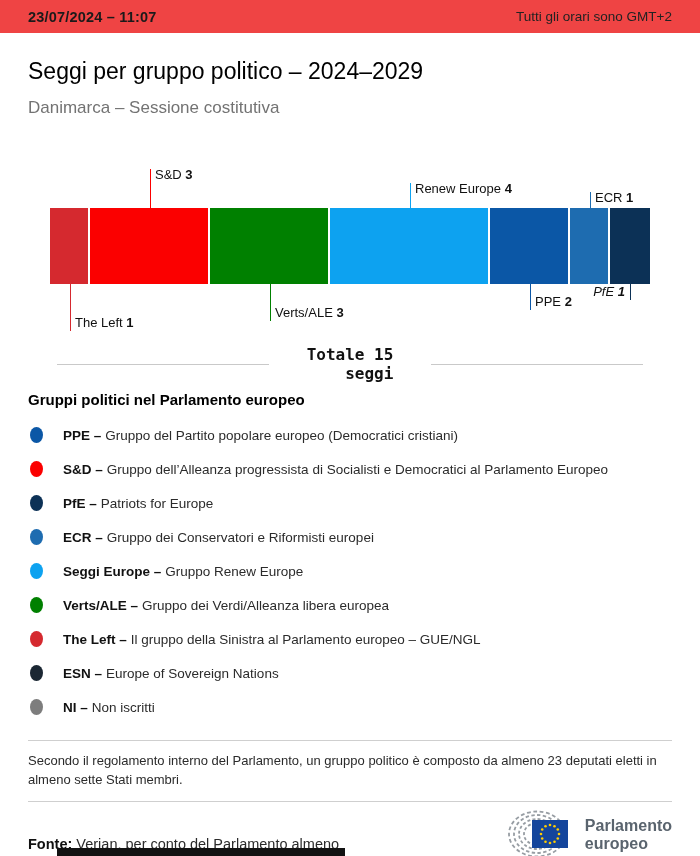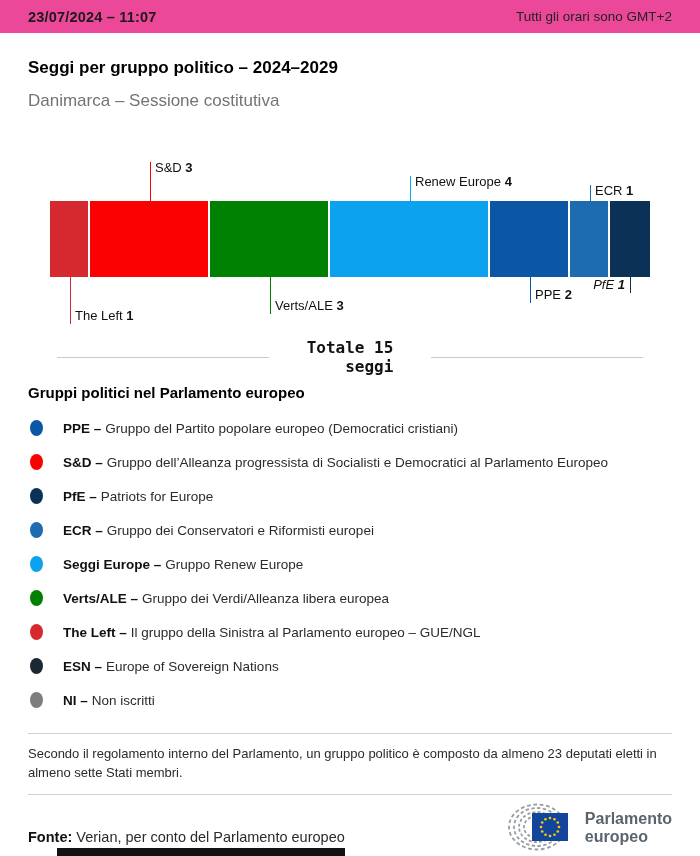--- a/index.html
+++ b/index.html
@@ -2,27 +2,27 @@
 <html><head>
 <meta charset="utf-8">
 <style>
   html,body{margin:0;padding:0;background:#fff;}
   body{
     width:700px;height:856px;position:relative;overflow:hidden;
     font-family:"Liberation Sans",sans-serif;color:#1a1a1a;
   }
   
   .topbar{
-    height:33px;background:#ec4899;display:flex;align-items:center;
+    height:33px;background:#ef4444;display:flex;align-items:center;
     justify-content:space-between;padding:0 28px;box-sizing:border-box;
   }
   .topbar .dt{font-weight:700;font-size:14.5px;letter-spacing:.2px;}
   .topbar .tz{font-size:13.5px;color:#222;}
   
-  .page-title{margin:25px 28px 0;font-size:17px;font-weight:700;color:#000;}
+  .page-title{margin:25px 28px 0;font-size:23px;font-weight:400;color:#000;}
   .page-subtitle{margin:13px 28px 8px;font-size:17px;color:#737373;}
   
   .chart{position:relative;height:190px;margin-top:33px;}
   .seg{position:absolute;}
   .callout-line{position:absolute;width:1px;}
   .callout-label{
     position:absolute;font-size:13px;color:#111;white-space:nowrap;line-height:14px;
   }
   .callout-label b{font-weight:700;}
   
@@ -138,21 +138,21 @@
     </div>
   </div>
 
 <hr class="divider div1">
 <p class="footnote">Secondo il regolamento interno del Parlamento, un gruppo politico è composto da almeno 23 deputati eletti in almeno sette Stati membri.</p>
 <hr class="divider div2">
 
 <div class="source-row">
   <div class="source-text">
     <b>Fonte:</b>
-    <span>Verian, per conto del Parlamento europeo</span>
+    <span>Verian, per conto del Parlamento almeno</span>
   </div>
   <div class="ep-logo">
     <svg width="92" height="50" viewBox="0 0 92 50">
       <g fill="none" stroke="#979da3" stroke-width="1.8">
         <ellipse cx="52" cy="24" rx="13" ry="11" stroke-dasharray="3 2.2"></ellipse>
         <ellipse cx="52" cy="24" rx="18" ry="15" stroke-dasharray="3 2.2"></ellipse>
         <ellipse cx="52" cy="24" rx="23" ry="19" stroke-dasharray="3.4 2.4"></ellipse>
         <ellipse cx="52" cy="24" rx="28" ry="22.5" stroke-dasharray="3.8 2.6"></ellipse>
       </g>
       <rect x="47" y="10" width="36" height="28" id="eu-flag-rect" fill="#14459c"></rect>

